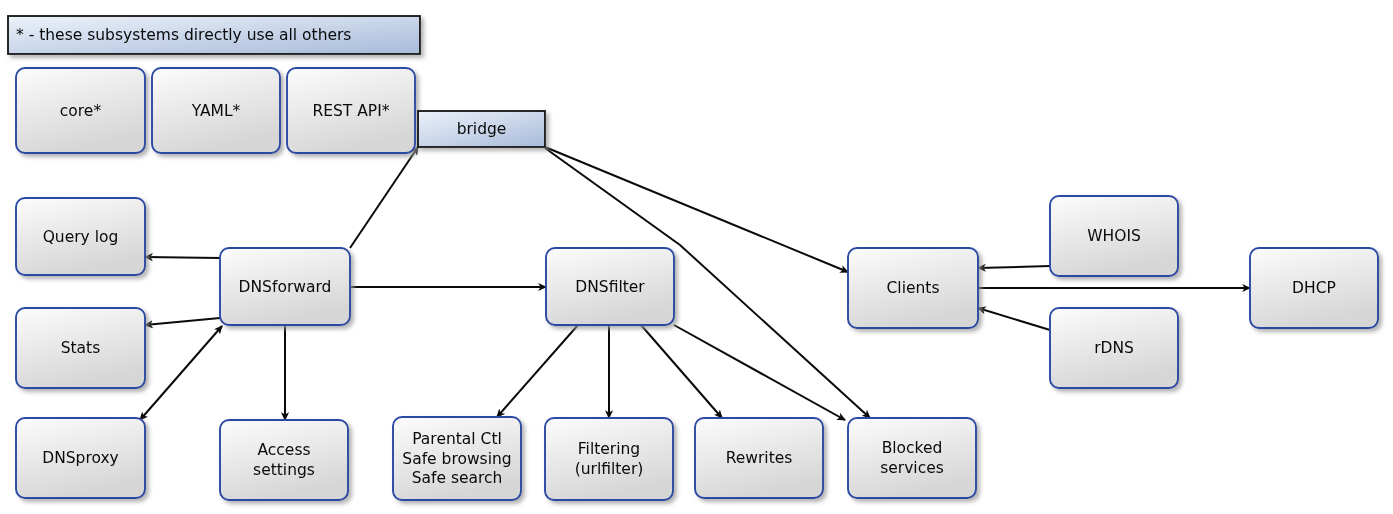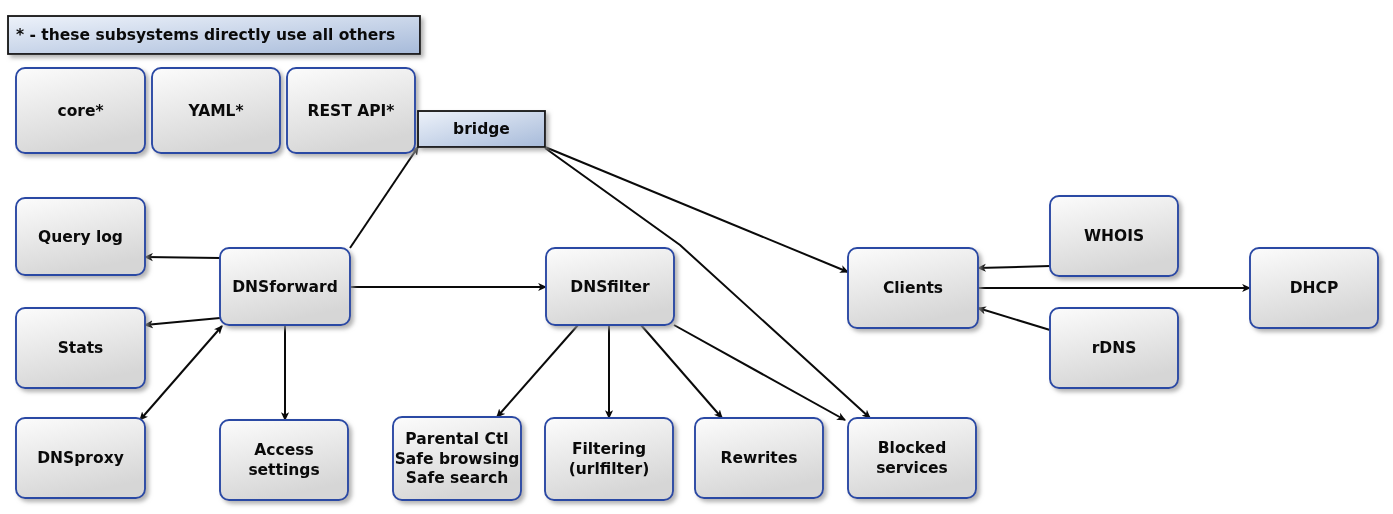--- a/index.html
+++ b/index.html
@@ -11,21 +11,20 @@
     width: 1393px;
     height: 514px;
     font-family: "DejaVu Sans", sans-serif;
     overflow: hidden;
   }
   #diagram-root {
     position: relative;
     width: 1393px;
     height: 514px;
     background: #ffffff;
-    font-weight: bold;
   }
   svg.diagram-svg {
     position: absolute;
     left: 0;
     top: 0;
     width: 1393px;
     height: 514px;
     display: block;
   }
   .node-label {

